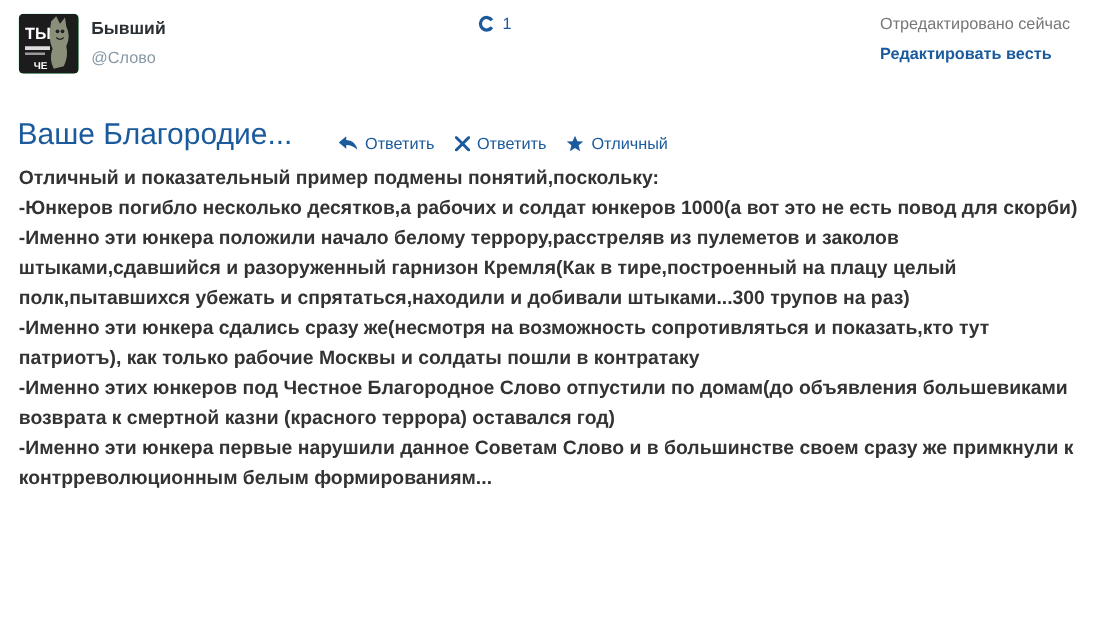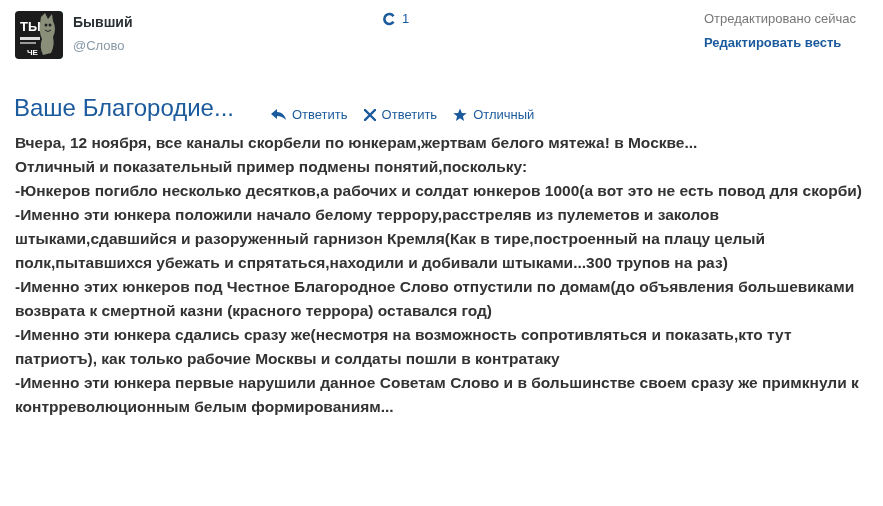--- a/index.html
+++ b/index.html
@@ -159,20 +159,19 @@
         <path d="M7 0.5 L8.9 5 L13.6 5.2 L9.9 8.2 L11.1 13 L7 10.3 L2.9 13 L4.1 8.2 L0.4 5.2 L5.1 5 Z" fill="#1b5a9c"></path>
       </svg>
       <span>Отличный</span>
     </div>
   </div>
 </div>
 
 <h1 class="post-title">Ваше Благородие...</h1>
 
 <div class="post-body">
-  <p>Вчера, 12 ноября, все каналы скорбели по юнкерам,жертвам белого мятежа! в Москве...</p>
   <p>Отличный и показательный пример подмены понятий,поскольку:</p>
   <p>-Юнкеров погибло несколько десятков,а рабочих и солдат юнкеров 1000(а вот это не есть повод для скорби)</p>
   <p>-Именно эти юнкера положили начало белому террору,расстреляв из пулеметов и заколов штыками,сдавшийся и разоруженный гарнизон Кремля(Как в тире,построенный на плацу целый полк,пытавшихся убежать и спрятаться,находили и  добивали штыками...300 трупов на раз)</p>
+  <p>-Именно эти юнкера сдались сразу же(несмотря на возможность сопротивляться и показать,кто тут патриотъ), как только рабочие Москвы и солдаты пошли в контратаку</p>
   <p>-Именно этих юнкеров под Честное Благородное Слово отпустили по домам(до объявления большевиками возврата к смертной казни (красного террора) оставался год)</p>
-  <p>-Именно эти юнкера сдались сразу же(несмотря на возможность сопротивляться и показать,кто тут патриотъ), как только рабочие Москвы и солдаты пошли в контратаку</p>
   <p>-Именно эти юнкера первые нарушили данное Советам Слово и в большинстве своем сразу же примкнули к контрреволюционным белым формированиям...</p>
 </div>
 
 </body></html>

